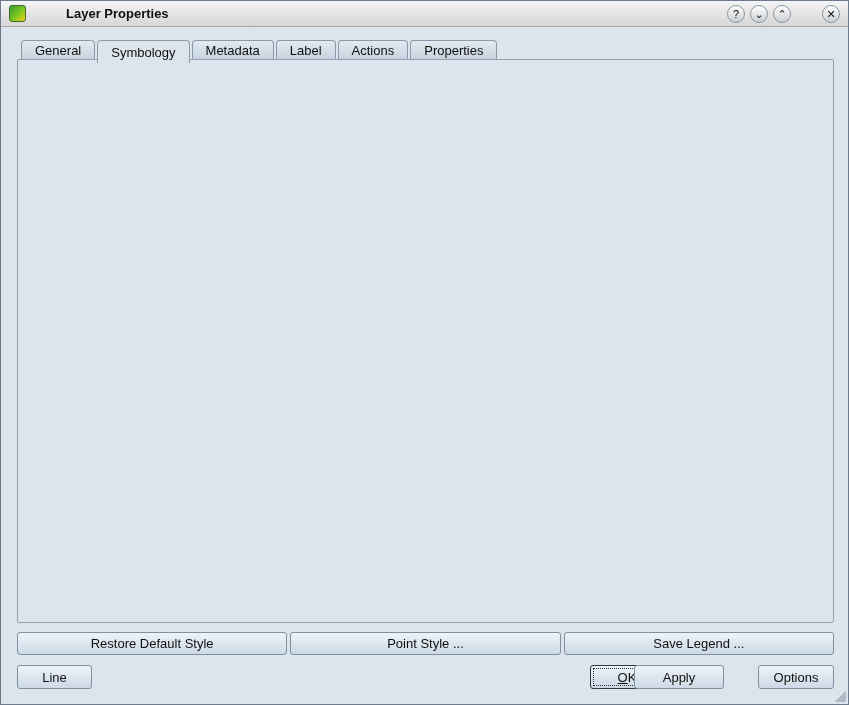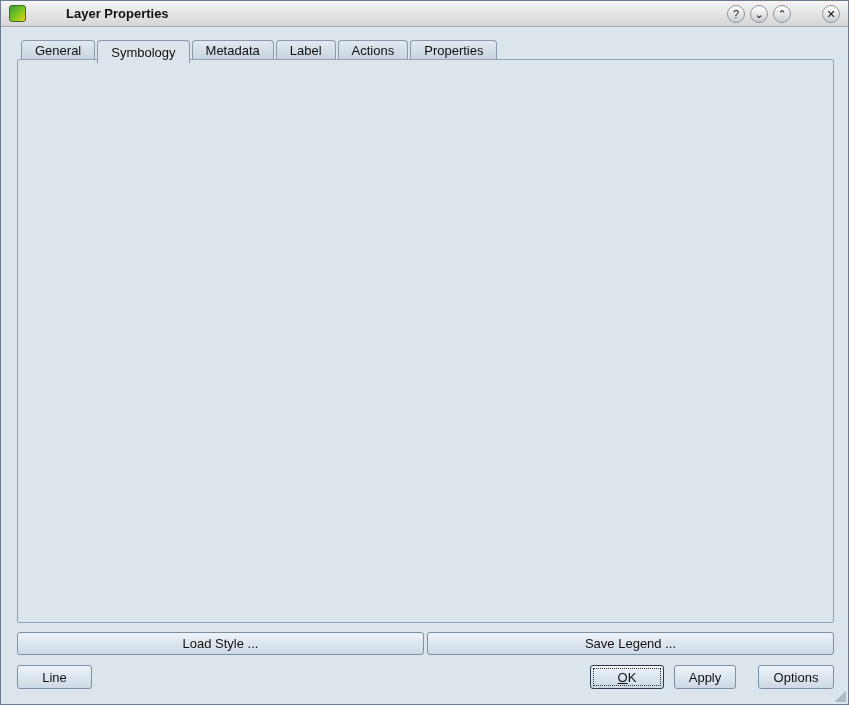--- a/index.html
+++ b/index.html
@@ -357,25 +357,26 @@
       <span class="fill-swatch-chip" style="background: rgb(51, 85, 204);"></span>
       <span>Solid</span>
     </div>
     <div class="arrow-box">
         <div class="tri-down"></div>
       </div>
   </div>
   <div class="btn dlg-btn" style="left:604px; top:561px; width:26px; height:23px;">...</div>
 
   <div class="style-btn-row">
-      <div class="btn style-btn">Load Style ...</div>
+      <div class="btn style-btn">Restore Default Style</div>
+      <div class="btn style-btn">Point Style ...</div>
       <div class="btn style-btn">Save Legend ...</div>
     </div>
 
   <div class="btn dlg-btn" style="left:16px; top:664px; width:75px;">Line</div>
   <div class="btn dlg-btn ok-default" style="left:589px; top:664px; width:74px;">
     <span class="ok-label">OK</span>
   </div>
-  <div class="btn dlg-btn" style="left:673px; top:664px; width:62px;">Apply</div>
+  <div class="btn dlg-btn" style="left:633px; top:664px; width:90px;">Apply</div>
   <div class="btn dlg-btn" style="left:757px; top:664px; width:76px;">Options</div>
 
   <div class="resize-grip"></div>
 </div>
 
 </body></html>

